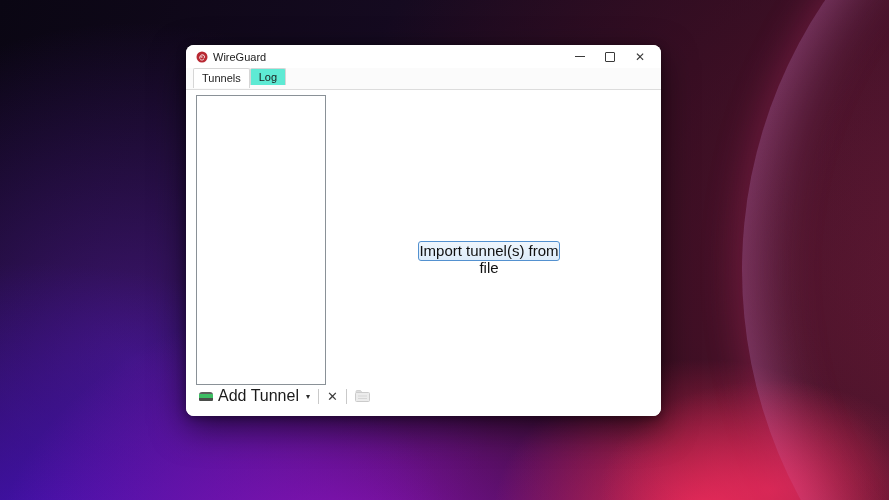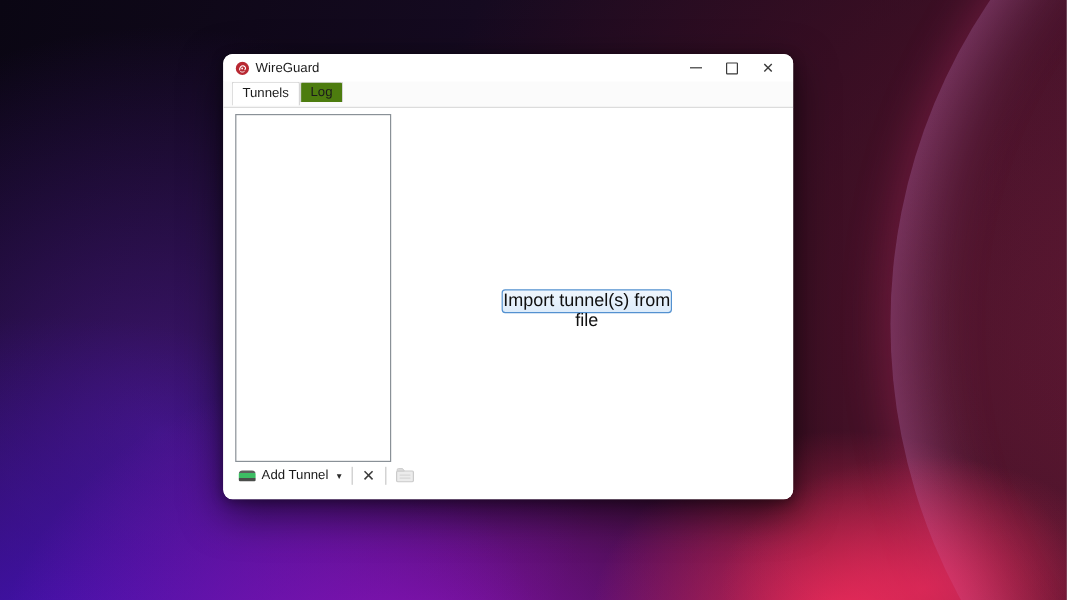--- a/index.html
+++ b/index.html
@@ -49,42 +49,42 @@
   .closex{font-size:12px;color:#3a3a3a;line-height:1;}
 
   
   .tabstrip{
     flex:0 0 21px;height:21px;background:#fbfbfb;
     display:flex;align-items:flex-start;padding-left:7px;
     border-bottom:1px solid #dcdcdc;position:relative;
   }
   .tab{
     font-size:11px;color:#1b1b1b;border:1px solid #d6d6d6;border-bottom:none;
-    padding:2px 8px 2px 8px;background:#4d7c0f;border-radius:2px 2px 0 0;position:relative;
+    padding:2px 8px 2px 8px;background:#5eead4;border-radius:2px 2px 0 0;position:relative;
   }
   .tab.active{
     background:#ffffff;z-index:2;margin-bottom:-1px;padding-bottom:4px;padding-top:3px;
   }
 
   
   .content{position:relative;flex:1;background:#ffffff;}
   .listbox{
     position:absolute;left:10px;top:5px;width:128px;height:288px;
     background:#ffffff;border:1px solid #8a9197;
   }
   .toolbar{
     position:absolute;left:8px;top:297px;height:18px;
     display:flex;align-items:center;
   }
   .tb-btn{display:flex;align-items:center;padding:2px 5px;border-radius:2px;cursor:default;}
   .tunnel-ic{
     width:14px;height:9px;margin-right:5px;border-radius:3px 3px 1px 1px;
     background:linear-gradient(#5c5f5c 0 27%, #3dbd63 27% 68%, #4a4d4a 68% 100%);
   }
-  .tb-label{font-size:11px;color:#1b1b1b;}
+  .tb-label{font-size:16px;color:#1b1b1b;}
   .caret{font-size:8px;color:#2b2b2b;margin-left:7px;}
   .sep{width:1px;height:15px;background:#c9c9c9;margin:0 3px;}
   .x{font-size:13px;color:#3c3c3c;line-height:1;}
   .exp-ic{display:inline-flex;}
   .tb-btn.disabled .exp-ic{opacity:0.85;}
 
   
   .import-btn{
     position:absolute;left:232px;top:151px;width:142px;height:20px;
     font-family:"Liberation Sans",sans-serif;font-size:15px;color:#101010;

